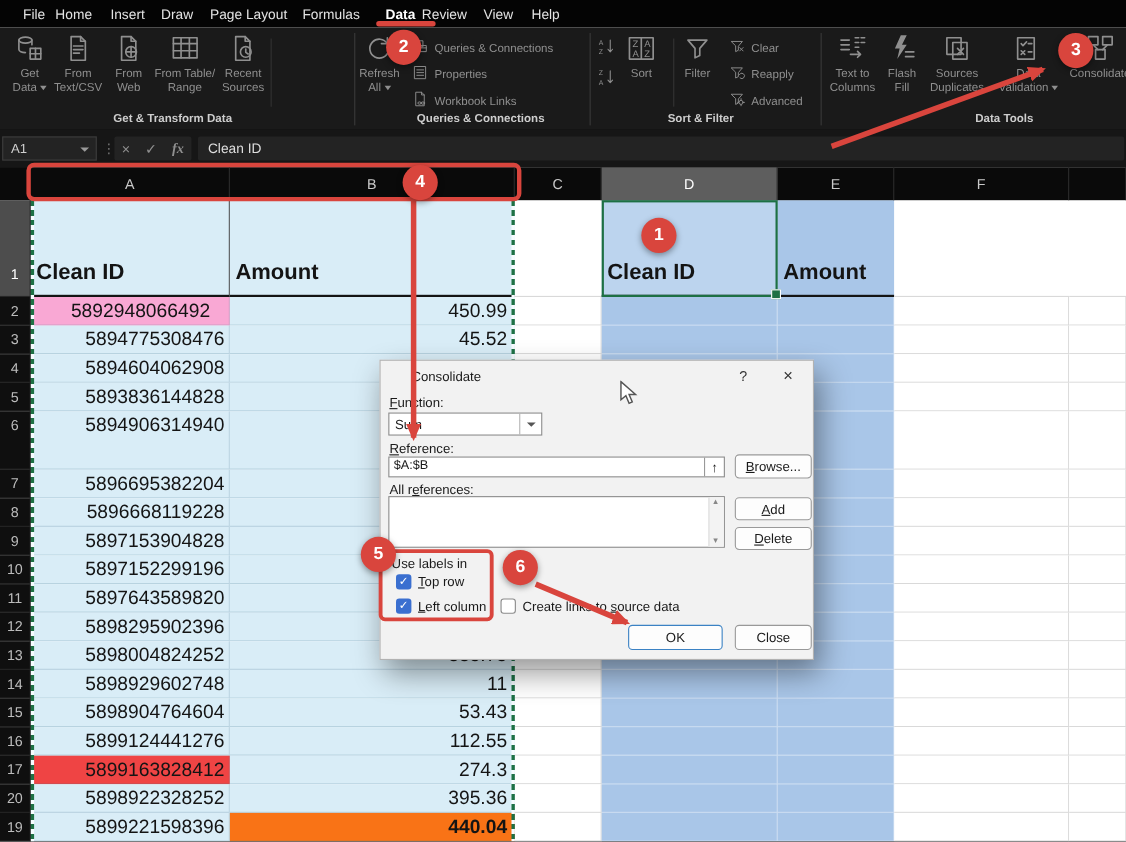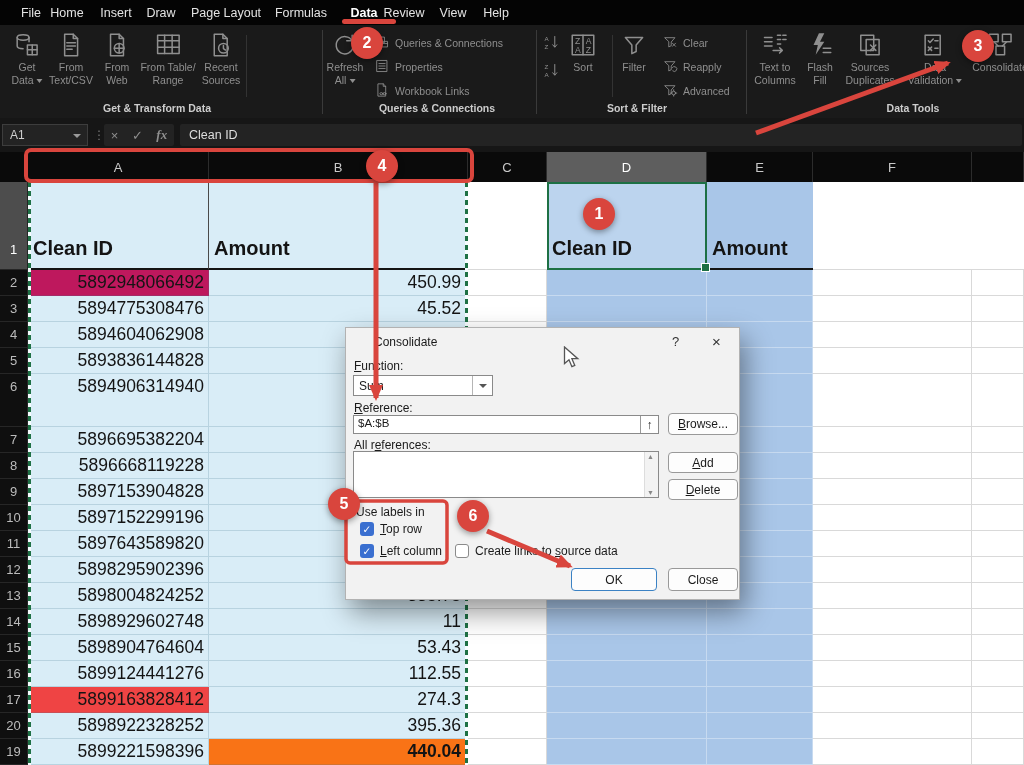--- a/index.html
+++ b/index.html
@@ -347,21 +347,21 @@
   <div id="grid">
       <div class="rowhdr" style="top: 182px; height: 88px; background: rgb(77, 77, 77); color: rgb(255, 255, 255); align-items: flex-end; padding-bottom: 12px;">1</div>
       <div class="cell" style="left: 28px; top: 182px; width: 181px; height: 88px; background: rgb(217, 237, 247); border-bottom: 2.5px solid rgb(20, 20, 20); border-right: 1px solid rgb(74, 74, 74); align-items: flex-end; padding: 0px 0px 8px 5px; font-weight: bold; font-size: 20px;">Clean ID</div>
       <div class="cell" style="left: 209px; top: 182px; width: 259px; height: 88px; background: rgb(217, 237, 247); border-bottom: 2.5px solid rgb(20, 20, 20); align-items: flex-end; padding: 0px 0px 8px 5px; font-weight: bold; font-size: 20px;">Amount</div>
       <div class="cell" style="left: 468px; top: 182px; width: 79px; height: 88px; background: rgb(255, 255, 255); border-bottom: 1px solid rgb(217, 217, 217);"></div>
       <div class="cell" style="left: 547px; top: 182px; width: 160px; height: 88px; background: rgb(188, 212, 238); border-bottom: 2.5px solid rgb(20, 20, 20); align-items: flex-end; padding: 0px 0px 8px 5px; font-weight: bold; font-size: 20px;">Clean ID</div>
       <div class="cell" style="left: 707px; top: 182px; width: 106px; height: 88px; background: rgb(169, 198, 232); border-bottom: 2.5px solid rgb(20, 20, 20); align-items: flex-end; padding: 0px 0px 8px 5px; font-weight: bold; font-size: 20px;">Amount</div>
       <div class="cell" style="left: 813px; top: 182px; width: 159px; height: 88px; background: rgb(255, 255, 255); border-bottom: 1px solid rgb(217, 217, 217);"></div>
       <div class="cell" style="left: 972px; top: 182px; width: 52px; height: 88px; background: rgb(255, 255, 255); border-bottom: 1px solid rgb(217, 217, 217);"></div>
       <div class="rowhdr" style="top: 270px; height: 26px;">2</div>
-      <div class="cell" style="left: 28px; top: 270px; width: 181px; height: 26px; background: #be185d; border-bottom: 1px solid rgba(70, 120, 145, 0.22); border-right: 1px solid rgba(70, 120, 145, 0.22); justify-content: flex-end; padding-right: 4px;">5892948066492</div>
+      <div class="cell" style="left: 28px; top: 270px; width: 181px; height: 26px; background: #f9a8d4; border-bottom: 1px solid rgba(70, 120, 145, 0.22); border-right: 1px solid rgba(70, 120, 145, 0.22); justify-content: flex-end; padding-right: 17px;">5892948066492</div>
       <div class="cell" style="left: 209px; top: 270px; width: 259px; height: 26px; background: rgb(217, 237, 247); border-bottom: 1px solid rgba(70, 120, 145, 0.22); border-right: 1px solid rgba(70, 120, 145, 0.22); justify-content: flex-end; padding-right: 6px;">450.99</div>
       <div class="cell" style="left: 468px; top: 270px; width: 79px; height: 26px; background: rgb(255, 255, 255); border-bottom: 1px solid rgb(217, 217, 217); border-right: 1px solid rgb(217, 217, 217);"></div>
       <div class="cell" style="left: 547px; top: 270px; width: 160px; height: 26px; background: rgb(169, 198, 232); border-bottom: 1px solid rgba(255, 255, 255, 0.35); border-right: 1px solid rgba(255, 255, 255, 0.35);"></div>
       <div class="cell" style="left: 707px; top: 270px; width: 106px; height: 26px; background: rgb(169, 198, 232); border-bottom: 1px solid rgba(255, 255, 255, 0.35); border-right: 1px solid rgba(255, 255, 255, 0.35);"></div>
       <div class="cell" style="left: 813px; top: 270px; width: 159px; height: 26px; background: rgb(255, 255, 255); border-bottom: 1px solid rgb(217, 217, 217); border-right: 1px solid rgb(217, 217, 217);"></div>
       <div class="cell" style="left: 972px; top: 270px; width: 52px; height: 26px; background: rgb(255, 255, 255); border-bottom: 1px solid rgb(217, 217, 217); border-right: 1px solid rgb(217, 217, 217);"></div>
       <div class="rowhdr" style="top: 296px; height: 26px;">3</div>
       <div class="cell" style="left: 28px; top: 296px; width: 181px; height: 26px; background: rgb(217, 237, 247); border-bottom: 1px solid rgba(70, 120, 145, 0.22); border-right: 1px solid rgba(70, 120, 145, 0.22); justify-content: flex-end; padding-right: 4px;">5894775308476</div>
       <div class="cell" style="left: 209px; top: 296px; width: 259px; height: 26px; background: rgb(217, 237, 247); border-bottom: 1px solid rgba(70, 120, 145, 0.22); border-right: 1px solid rgba(70, 120, 145, 0.22); justify-content: flex-end; padding-right: 6px;">45.52</div>
       <div class="cell" style="left: 468px; top: 296px; width: 79px; height: 26px; background: rgb(255, 255, 255); border-bottom: 1px solid rgb(217, 217, 217); border-right: 1px solid rgb(217, 217, 217);"></div>

